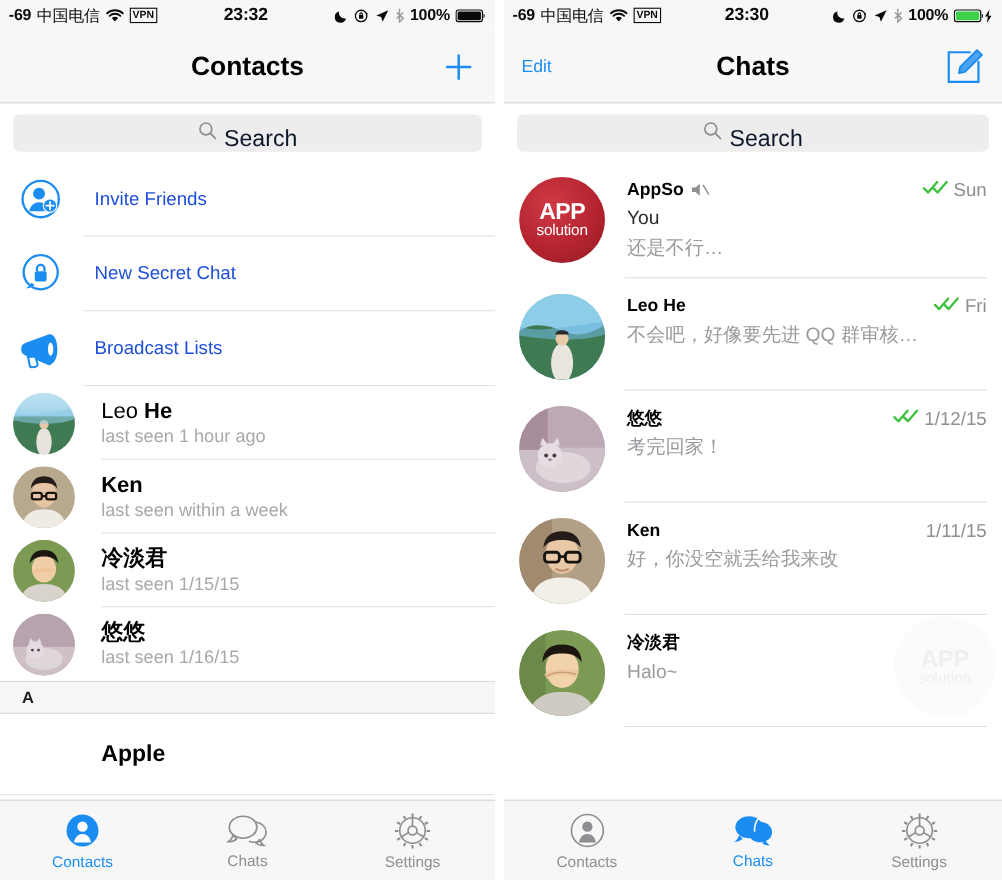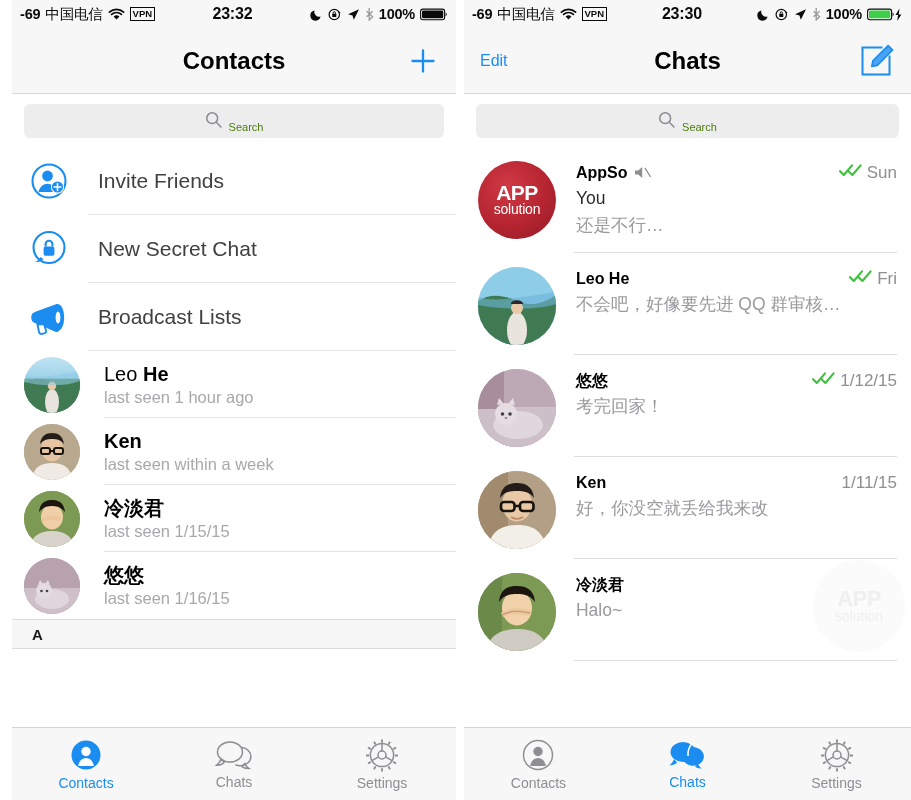--- a/index.html
+++ b/index.html
@@ -3,21 +3,21 @@
 <meta charset="utf-8">
 <style>
   * { margin:0; padding:0; box-sizing:border-box; }
   html,body {
     width:911px; height:800px;
     background:#ffffff;
     font-family:"Liberation Sans","DejaVu Sans",sans-serif;
     -webkit-font-smoothing:antialiased;
     overflow:hidden;
   }
-  .stage { position:relative; width:911px; height:800px; display:flex; background:#fff;padding-left:12px; }
+  .stage { position:relative; width:911px; height:800px; display:flex; background:#fff; }
 
   
   .panel { position:relative; height:800px; background:#ffffff; overflow:hidden; }
   .panel-left  { width:450px; }
   .panel-gap   { width:8px; background:#ffffff; height:800px; }
   .panel-right { width:453px; }
 
   
   .statusbar {
     height:28px; background:#f7f7f7;
@@ -52,33 +52,33 @@
   }
   .nav-left { font-size:16px; color:#1b8df0; z-index:2; }
   .nav-right { margin-left:auto; z-index:2; display:flex; align-items:center; }
 
   
   .search-wrap { background:#ffffff; padding:10px 12px 9px 12px; }
   .search-bar {
     height:34px; background:#ededee; border-radius:6px;
     display:flex; align-items:center; justify-content:center; gap:7px;
   }
-  .search-ph { font-size:11px; color:#4d7c0f;margin-top:12px; }
+  .search-ph { font-size:21px; color:#0f172a;margin-top:12px; }
 
   
   .list { background:#fff; }
   .action-row {
     display:flex; align-items:center; height:68px; padding-left:14px;
     position:relative;
   }
   .action-row .sep {
     position:absolute; left:76px; right:0; bottom:0; height:1px; background:#e2e2e2;
   }
   .action-icon { width:46px; display:flex; align-items:center; justify-content:center; }
-  .action-label { font-size:21px; color:#404040; margin-left:26px;text-align:center; }
+  .action-label { font-size:17px; color:#1d4ed8; margin-left:26px;text-align:center; }
 
   .contact-row {
     display:flex; align-items:center; height:67px; padding-left:12px; position:relative;
   }
   .contact-row .sep {
     position:absolute; left:92px; right:0; bottom:0; height:1px; background:#e2e2e2;
   }
   .avatar {
     width:56px; height:56px; border-radius:50%; flex:none;
     background-size:cover; background-position:center;
@@ -332,20 +332,24 @@
           </svg>
         </div>
         <div class="contact-text">
           <div class="contact-name"><span class="bold">悠悠</span></div>
           <div class="contact-sub">last seen 1/16/15</div>
         </div>
       </div>
 
       <div class="section-header">A</div>
 
+      <div class="apple-row">
+        <span class="apple-name">Apple</span>
+        <div class="sep"></div>
+      </div>
     </div>
 
     <div class="tabbar">
       <div class="tab">
         <svg width="34" height="34" viewBox="0 0 34 34">
           <circle cx="17" cy="17" r="14.5" fill="#1b8df0"></circle>
           <circle cx="17" cy="13.5" r="4.7" fill="#fff"></circle>
           <path d="M9.2 28c.9-5.2 3.9-7.9 7.8-7.9s6.9 2.7 7.8 7.9z" fill="#fff"></path>
         </svg>
         <span class="tab-label active">Contacts</span>

